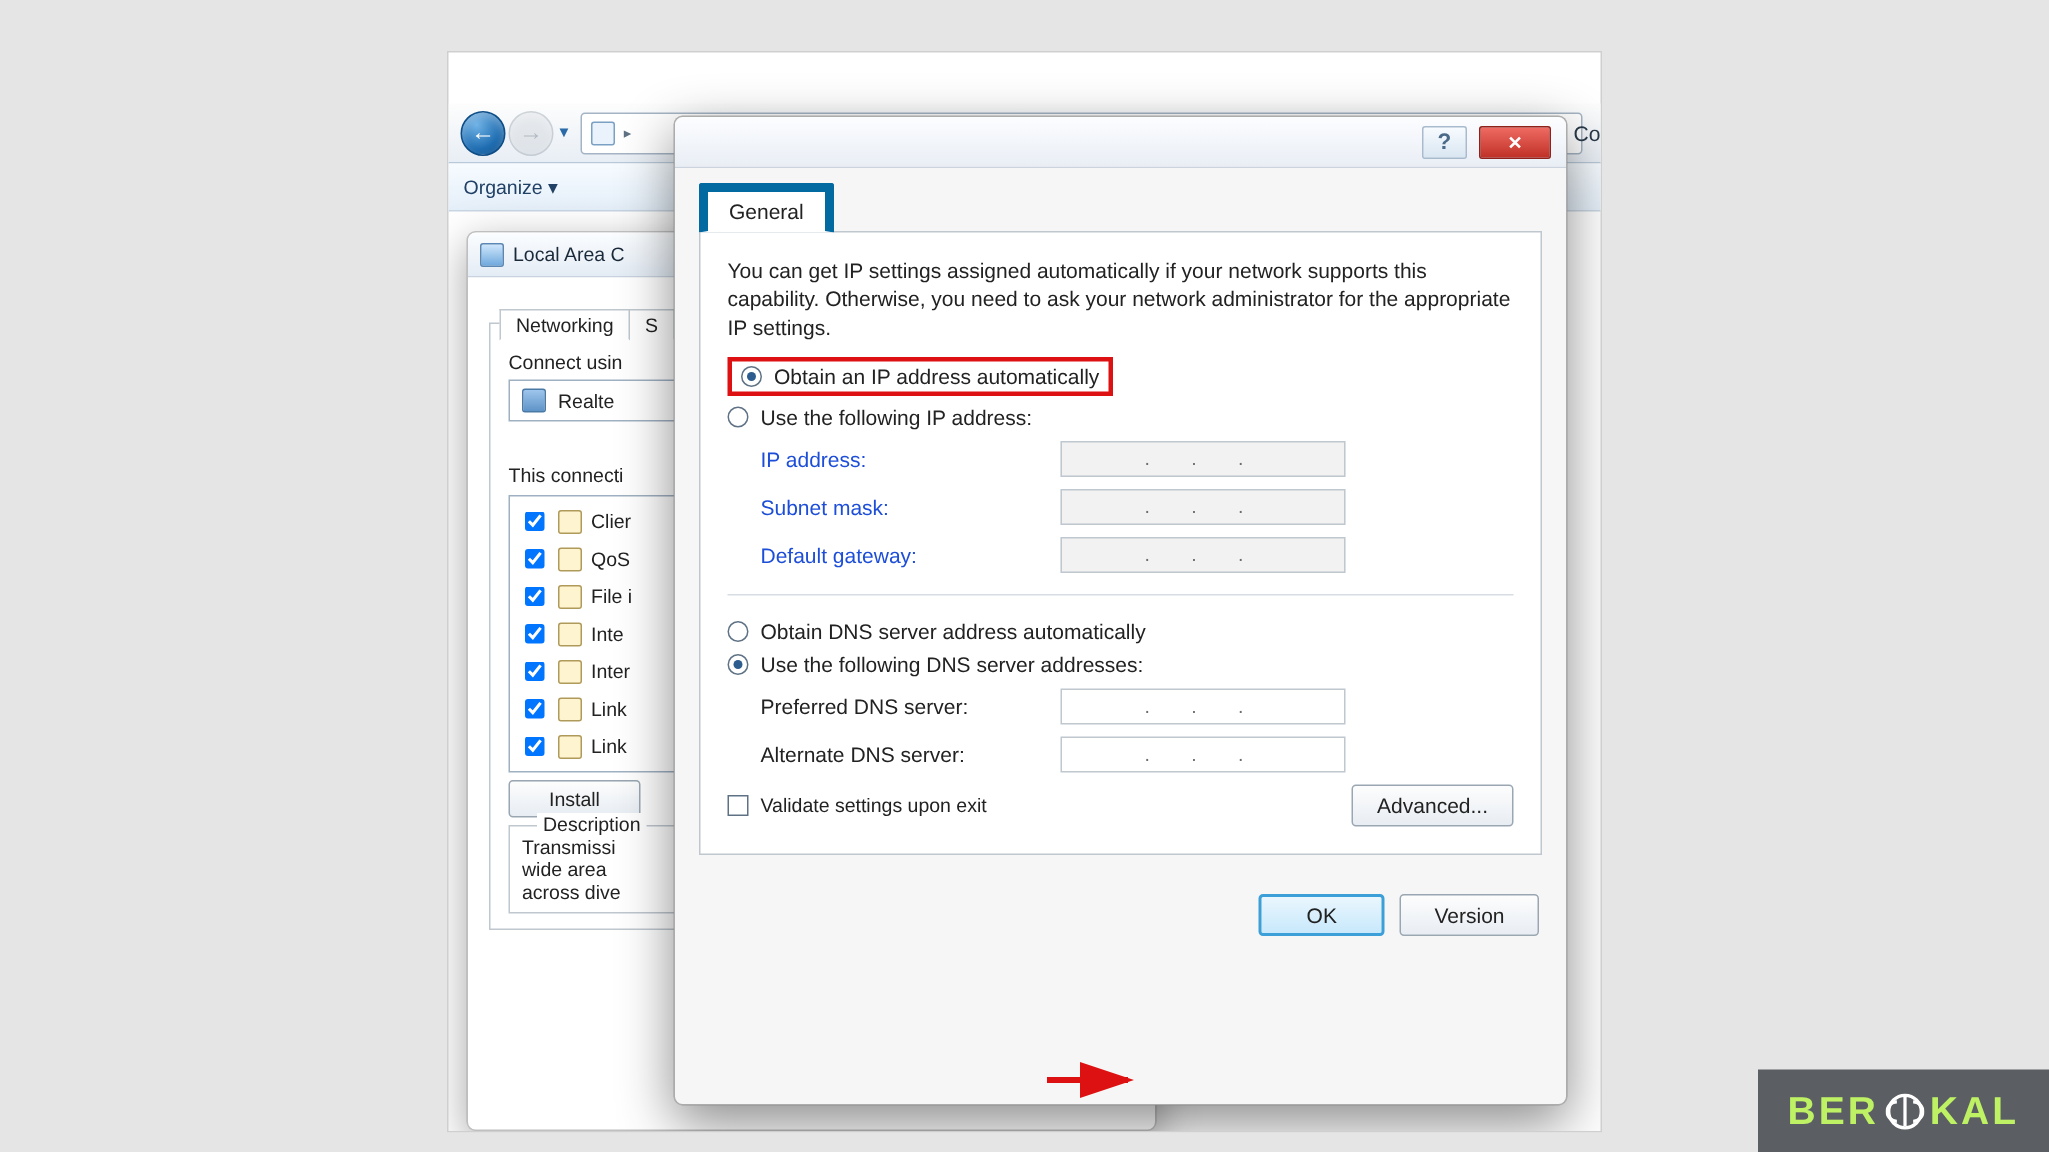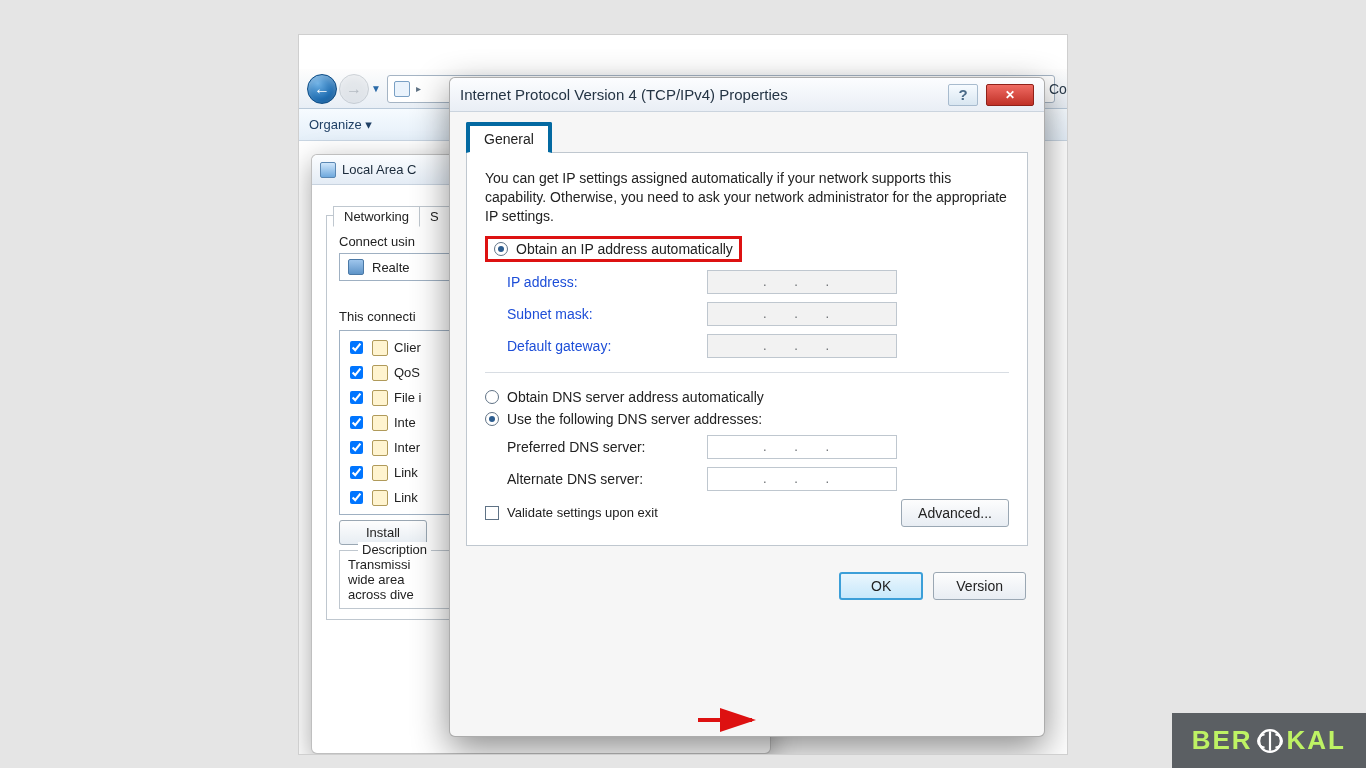--- a/index.html
+++ b/index.html
@@ -95,21 +95,21 @@
   background:linear-gradient(#fcfdff,#e9eef5);
   border-bottom:1px solid #cbd4de;
   display:flex;align-items:center;padding:0 10px;gap:8px;font-size:15px;color:#243444;
 }
 .tb-spacer{flex:1}
 .tb-help,.tb-close{height:22px;border:1px solid;border-radius:2px;display:flex;align-items:center;justify-content:center;font-weight:bold}
 .tb-help{width:30px;background:linear-gradient(#f7fbff,#d9e6f1);border-color:#a8bbce;color:#4a6a88}
 .tb-close{width:48px;background:linear-gradient(#ef6b63,#c03127);border-color:#8f211a;color:#fff;font-size:12px}
 .ipv4-body{padding:10px 16px 14px 16px}
 .tabs2{display:flex;margin-bottom:-1px}
-.tab2{border:4px solid #0369a1;background:#f2f2f2;padding:5px 14px;font-size:14px;border-radius:2px 2px 0 0}
+.tab2{border:6px solid #0369a1;background:#f2f2f2;padding:5px 14px;font-size:14px;border-radius:2px 2px 0 0}
 .tab2.active{background:#fff;border-bottom:1px solid #fff}
 .panel{border:1px solid #bfc7cf;background:#fff;padding:16px 18px 18px 18px}
 .infotext{font-size:14px;line-height:1.35;margin-bottom:10px}
 .radio-row{display:flex;align-items:center;gap:8px;margin:6px 0;font-size:14px}
 .radio{width:14px;height:14px;border:1px solid #5f7285;border-radius:50%;display:inline-flex;align-items:center;justify-content:center;background:#fff}
 .radio.sel::after{content:"";width:6px;height:6px;background:#2d5d8f;border-radius:50%}
 .hl{border:3px solid #d11;padding:2px 6px}
 .field-row{display:flex;align-items:center;margin:8px 0 8px 22px}
 .field-lab{width:200px;font-size:14px}
 .field-lab.dim{color:#1d4ed8}
@@ -218,37 +218,40 @@
           <div>Transmissi</div>
           <div>wide area</div>
           <div>across dive</div>
         </div>
       </div>
     </div>
   </div>
 
   <div class="win-ipv4">
     <div class="titlebar-ipv4">
-      <span>Internet Protocol Version 4 (TCP/IPv4) Properties</span>
       <span class="tb-spacer"></span>
       <span class="tb-help">?</span>
       <span class="tb-close">✕</span>
     </div>
     <div class="ipv4-body">
       <div class="tabs2">
         <div class="tab2 active">General</div>
       </div>
       <div class="panel">
         <div class="infotext">You can get IP settings assigned automatically if your network supports this capability. Otherwise, you need to ask your network administrator for the appropriate IP settings.</div>
 
         <div class="radio-row">
           <span class="hl" style="display:inline-flex;align-items:center;gap:8px">
             <span class="radio sel"></span>
             <span>Obtain an IP address automatically</span>
           </span>
+        </div>
+        <div class="radio-row">
+          <span class="radio"></span>
+          <span>Use the following IP address:</span>
         </div>
         <div class="field-row">
             <span class="field-lab dim">IP address:</span>
             <span class="ipbox dis">.   .   .</span>
           </div>
         <div class="field-row">
             <span class="field-lab dim">Subnet mask:</span>
             <span class="ipbox dis">.   .   .</span>
           </div>
         <div class="field-row">

